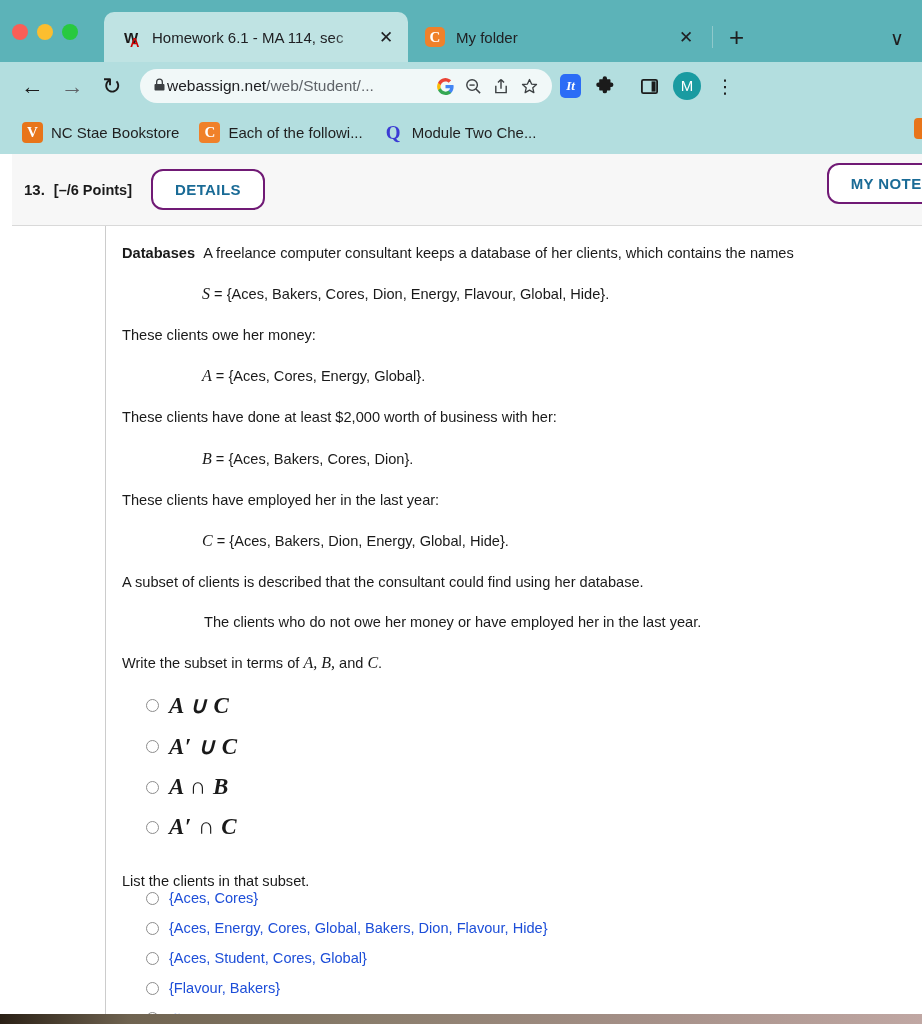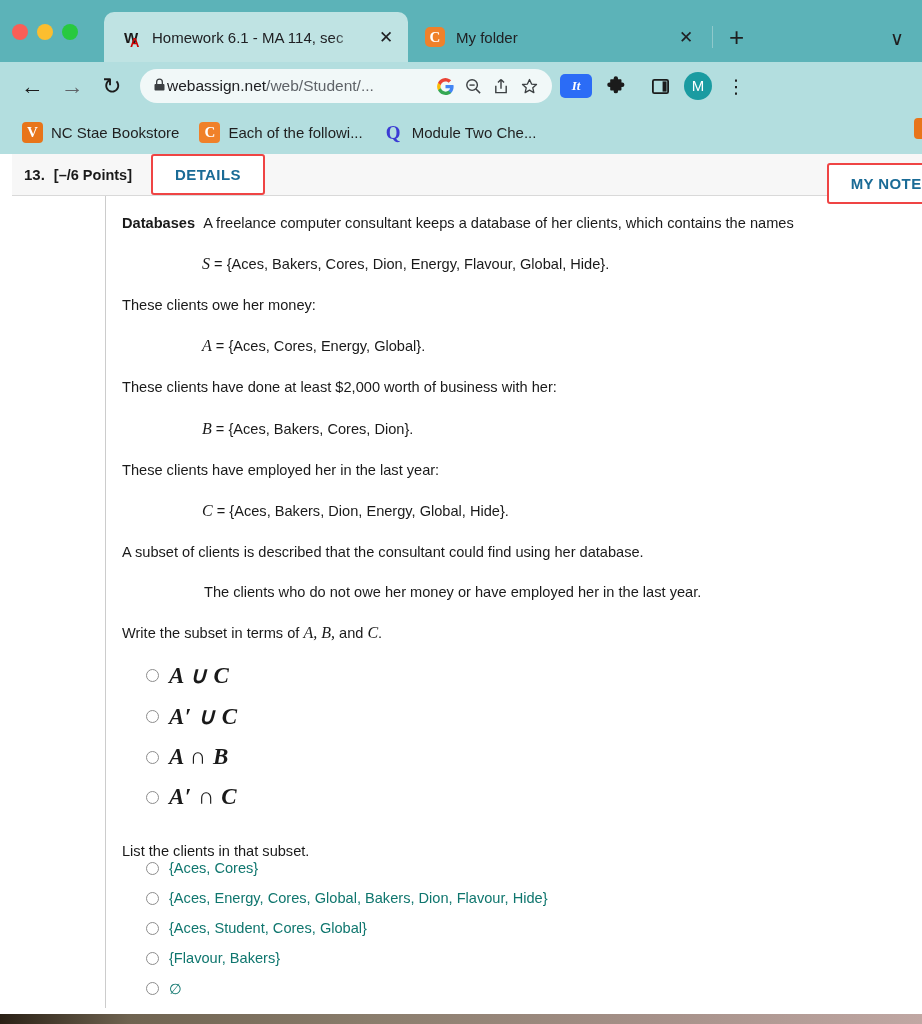--- a/index.html
+++ b/index.html
@@ -87,21 +87,21 @@
     flex: 0 0 auto; width: 412px; height: 34px; margin-left: 8px;
     background: #f1f8f8; border-radius: 17px;
     display: flex; align-items: center; padding: 0 10px 0 14px; gap: 2px;
   }
   .lock { font-size: 13px; color: #3c4043; }
   .url { font-size: 15.5px; color: #5f6368; white-space: nowrap; overflow: hidden; flex: 1; }
   .url b { color: #202124; font-weight: normal; }
   .omni-icon { width: 26px; height: 26px; display:flex; align-items:center; justify-content:center; cursor:pointer; }
   .right-icons { display: flex; align-items: center; gap: 4px; margin-left: 8px; }
   .ext-badge {
-    width: 32px; height: 24px; border-radius: 5px; background: #2b6cf6;
+    width: 21px; height: 24px; border-radius: 5px; background: #2b6cf6;
     color: #fff; font-size: 13px; font-weight: bold; font-style: italic;
     line-height: 24px; text-align: center; cursor: pointer;
     font-family: "Liberation Serif", serif;
   }
   .avatar {
     width: 28px; height: 28px; border-radius: 50%; background: #1a9ba1;
     color: #fff; font-size: 15px; line-height: 28px; text-align: center; cursor: pointer;
   }
   .kebab { font-size: 19px; color: #1b1b1b; letter-spacing: 0; line-height: 1; cursor: pointer; }
 
@@ -125,30 +125,30 @@
     width: 8px; height: 21px; border-radius: 4px 0 0 4px; background: #e8751a;
   }
 
   
   .page { background: #ffffff; height: 870px; position: relative; overflow: hidden; }
 
   .q-header {
     margin: 0 0 0 12px;
     background: #f7f7f7;
     border-bottom: 1px solid #d9d9d9;
-    height: 42px;
+    height: 72px;
     display: flex; align-items: center;
     padding: 0 0 0 12px;
     position: relative;
   }
   .q-num { font-size: 15px; font-weight: bold; color: #1a1a1a; }
   .q-points { font-size: 14.5px; font-weight: bold; color: #1a1a1a; margin-left: 9px; }
   .btn-outline {
     margin-left: 19px;
-    border: 2px solid #ef4444; border-radius: 3px;
+    border: 2px solid #701a75; border-radius: 12px;
     background: #ffffff; color: #1a6b96;
     font-size: 15px; font-weight: bold; letter-spacing: .4px;
     padding: 10px 22px; cursor: pointer;
   }
   .btn-notes { position: absolute; right: -34px; top: 9px; }
 
   .content-wrap { display: flex; height: 812px; margin-left: 47px; }
   .left-gutter { width: 59px; border-right: 1px solid #cccccc; background: #fff; }
   .q-body { flex: 1; padding: 18px 0 0 16px; background: #fff; }
 
@@ -167,21 +167,21 @@
   }
   .radio {
     width: 13px; height: 13px; border-radius: 50%;
     border: 1px solid #8d8d8d; background: #fff; flex: 0 0 13px;
   }
   .opt-math {
     font-family: "Liberation Serif", serif;
     font-size: 23px; font-style: italic; font-weight: bold; color: #1a1a1a;
     letter-spacing: .5px;
   }
-  .opt-text { font-size: 14.6px; color: #0f766e; }
+  .opt-text { font-size: 14.6px; color: #1d4ed8; }
 
   .sub-prompt { font-size: 14.6px; color: #1a1a1a; margin: 26px 0 2px 0; }
 
   .dock-strip {
     position: absolute; left: 0; bottom: 0; width: 922px; height: 10px;
     background: linear-gradient(to right, #2a2015 0%, #6f6350 14%, #8a7d6c 40%, #a59088 70%, #c0a7a3 100%);
   }
 </style>
 </head>
 <body>

